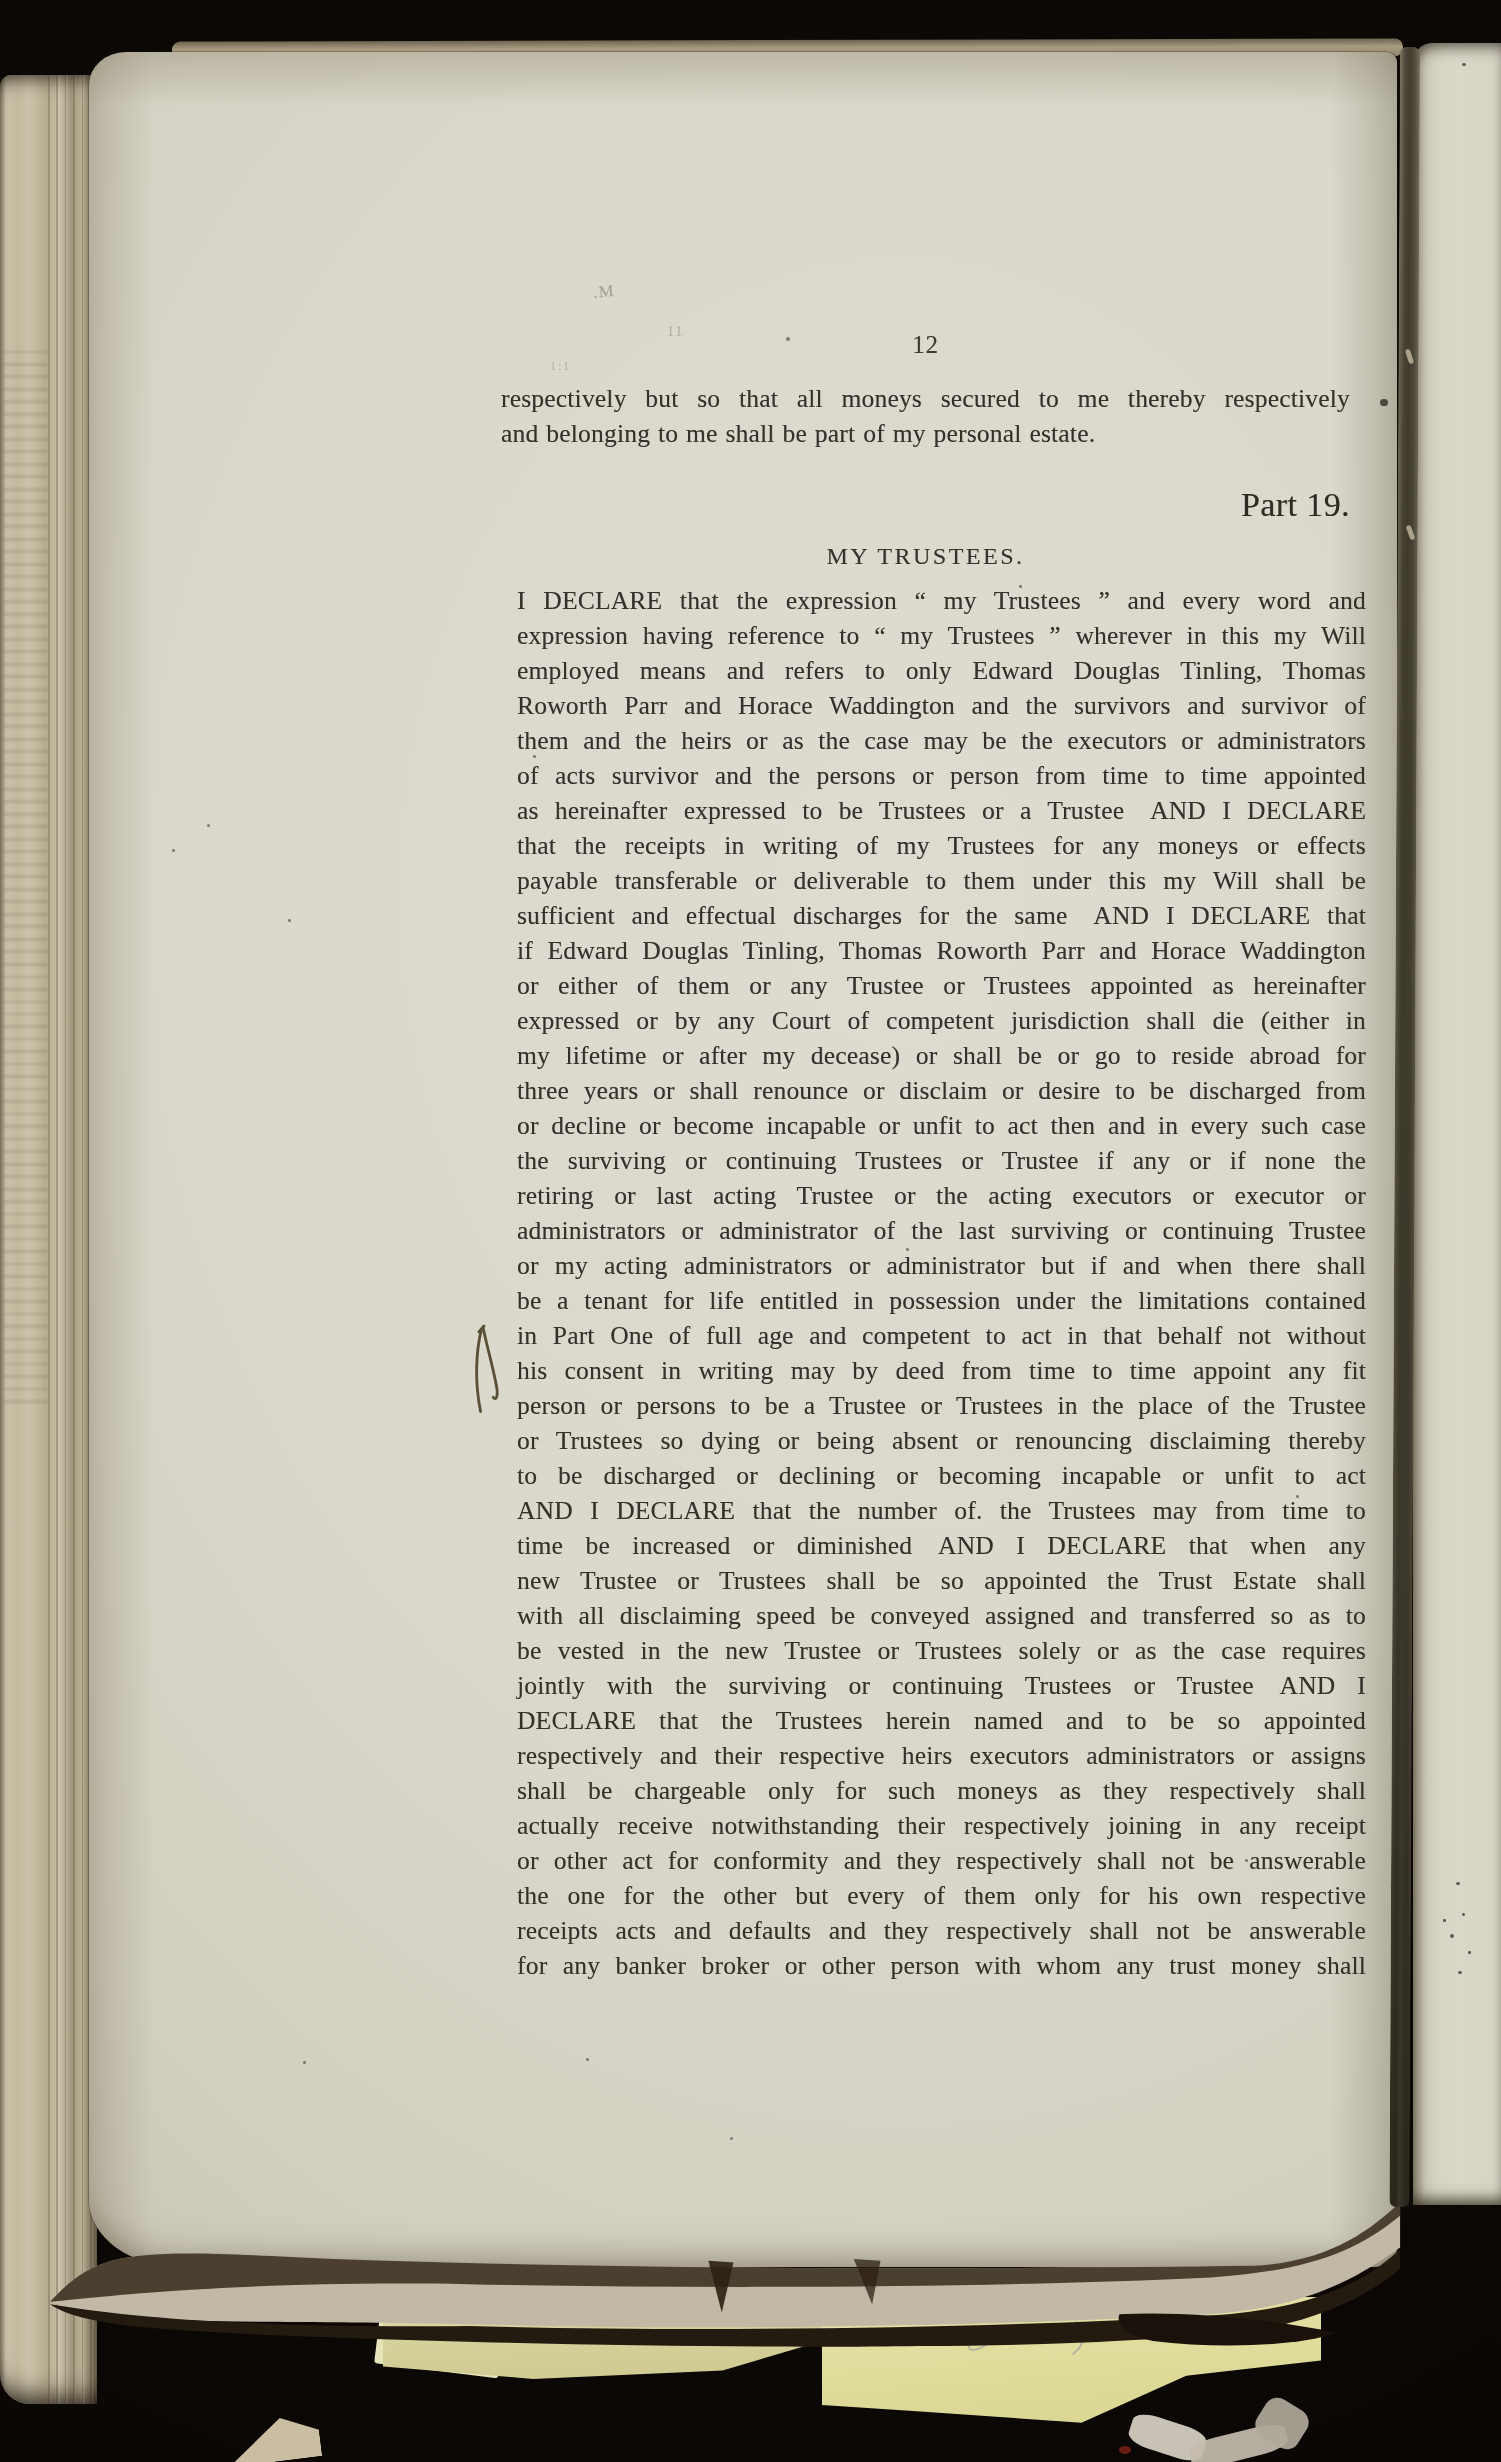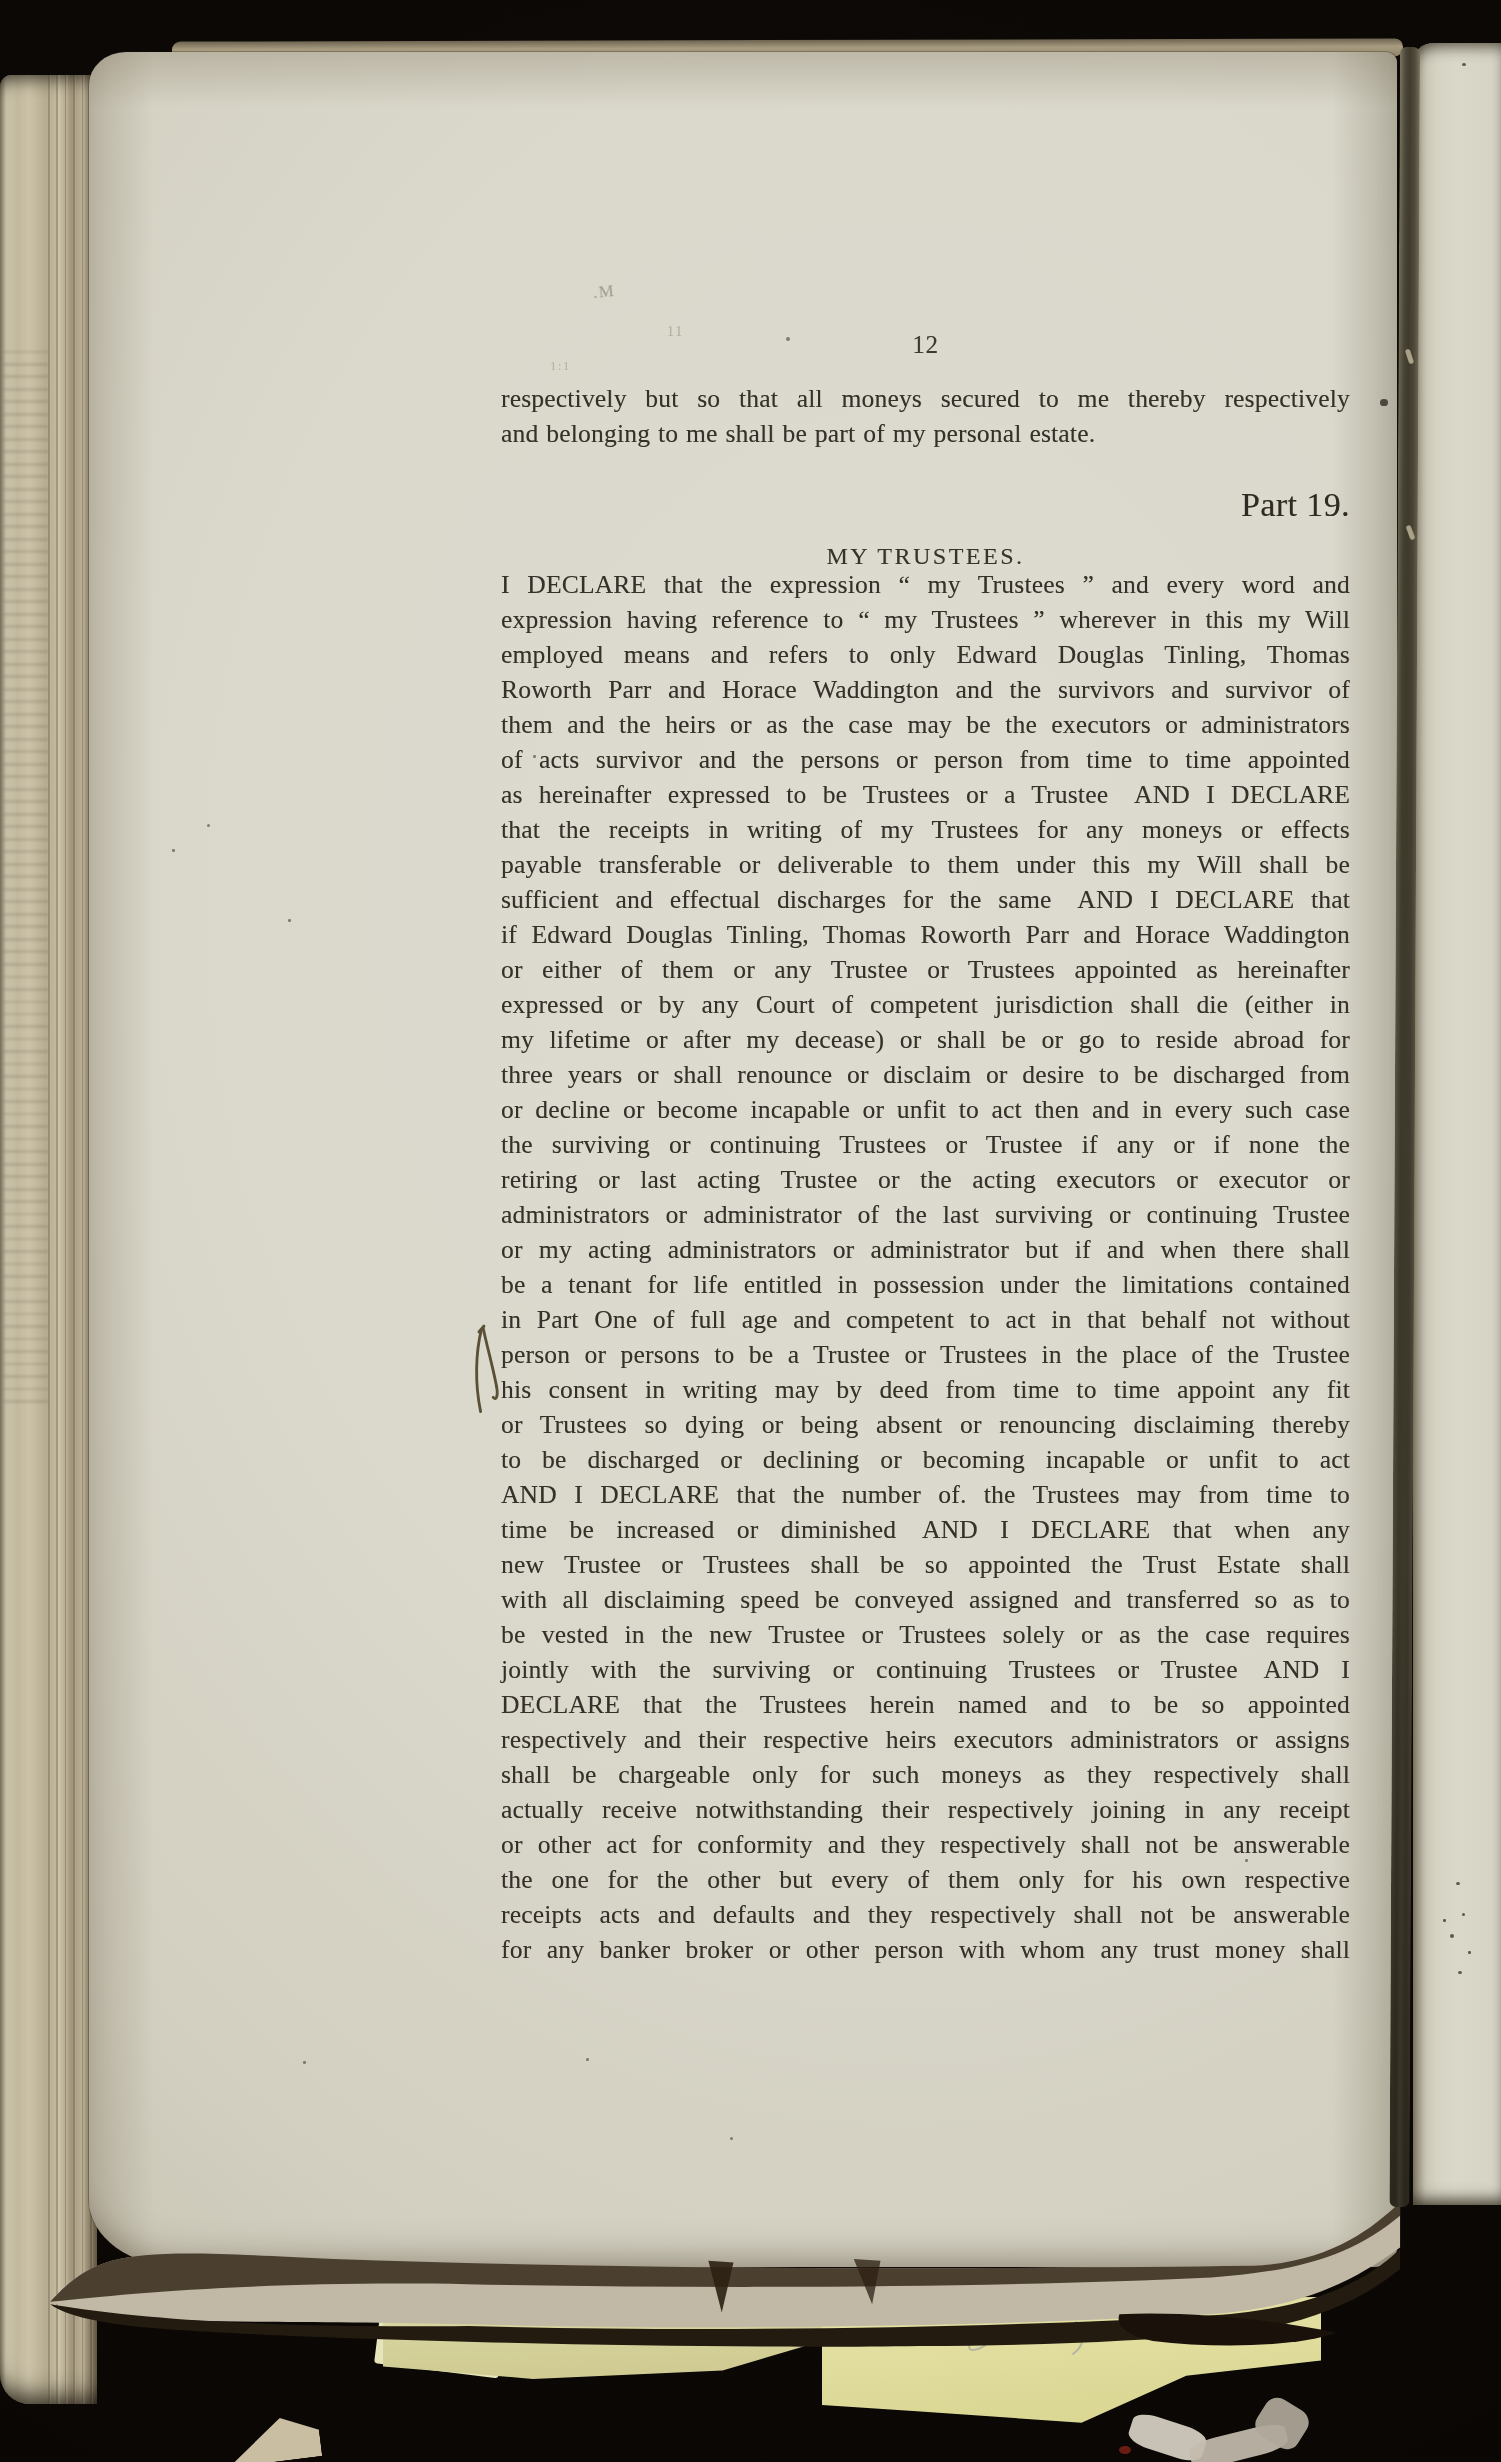--- a/index.html
+++ b/index.html
@@ -83,21 +83,21 @@
   .red-fleck { left:1119px; top:2446px; width:11.7px; height:8.4px; background:#7a2014; border-radius:50%; z-index:1; opacity:.85; }
 
   
   .textcol { color:#35302a; text-shadow:0.3px 0.3px 0.6px rgba(60,52,40,.38); }
   .pageno {
     left:501px; top:331px; width:849px; z-index:5; text-align:center;
     font-size:25px; letter-spacing:0.8px; color:#3f3931;
   }
   .block { left:501px; width:849px; z-index:5; }
   .intro { top:381px;font-family:Liberation Serif, serif; }
-  .bodytext { top:567px; }
+  .bodytext { top:583px;margin-left:16px; }
   .line {
     position:relative; display:block; width:100%;
     font-size:25.5px; line-height:35px;
     text-align:justify; text-align-last:justify;
     word-spacing:1.3px; letter-spacing:0.2px;
   }
   .intro .line:last-child { text-align-last:left; }
   .part-heading {
     left:501px; top:486px; width:849px; z-index:5; text-align:right;
     font-size:34px; font-weight:normal; letter-spacing:0.4px; color:#2f2a23;
@@ -192,22 +192,22 @@
       <div class="line">expressed or by any Court of competent jurisdiction shall die (either in</div>
       <div class="line">my lifetime or after my decease) or shall be or go to reside abroad for</div>
       <div class="line">three years or shall renounce or disclaim or desire to be discharged from</div>
       <div class="line">or decline or become incapable or unfit to act then and in every such case</div>
       <div class="line">the surviving or continuing Trustees or Trustee if any or if none the</div>
       <div class="line">retiring or last acting Trustee or the acting executors or executor or</div>
       <div class="line">administrators or administrator of the last surviving or continuing Trustee</div>
       <div class="line">or my acting administrators or administrator but if and when there shall</div>
       <div class="line">be a tenant for life entitled in possession under the limitations contained</div>
       <div class="line">in Part One of full age and competent to act in that behalf not without</div>
+      <div class="line">his consent in writing may by deed from time to time appoint any fit</div>
       <div class="line">person or persons to be a Trustee or Trustees in the place of the Trustee</div>
-      <div class="line">his consent in writing may by deed from time to time appoint any fit</div>
       <div class="line">or Trustees so dying or being absent or renouncing disclaiming thereby</div>
       <div class="line">to be discharged or declining or becoming incapable or unfit to act</div>
       <div class="line">AND I DECLARE that the number of. the Trustees may from time to</div>
       <div class="line">time be increased or diminished  AND I DECLARE that when any</div>
       <div class="line">new Trustee or Trustees shall be so appointed the Trust Estate shall</div>
       <div class="line">with all disclaiming speed be conveyed assigned and transferred so as to</div>
       <div class="line">be vested in the new Trustee or Trustees solely or as the case requires</div>
       <div class="line">jointly with the surviving or continuing Trustees or Trustee  AND I</div>
       <div class="line">DECLARE that the Trustees herein named and to be so appointed</div>
       <div class="line">respectively and their respective heirs executors administrators or assigns</div>

